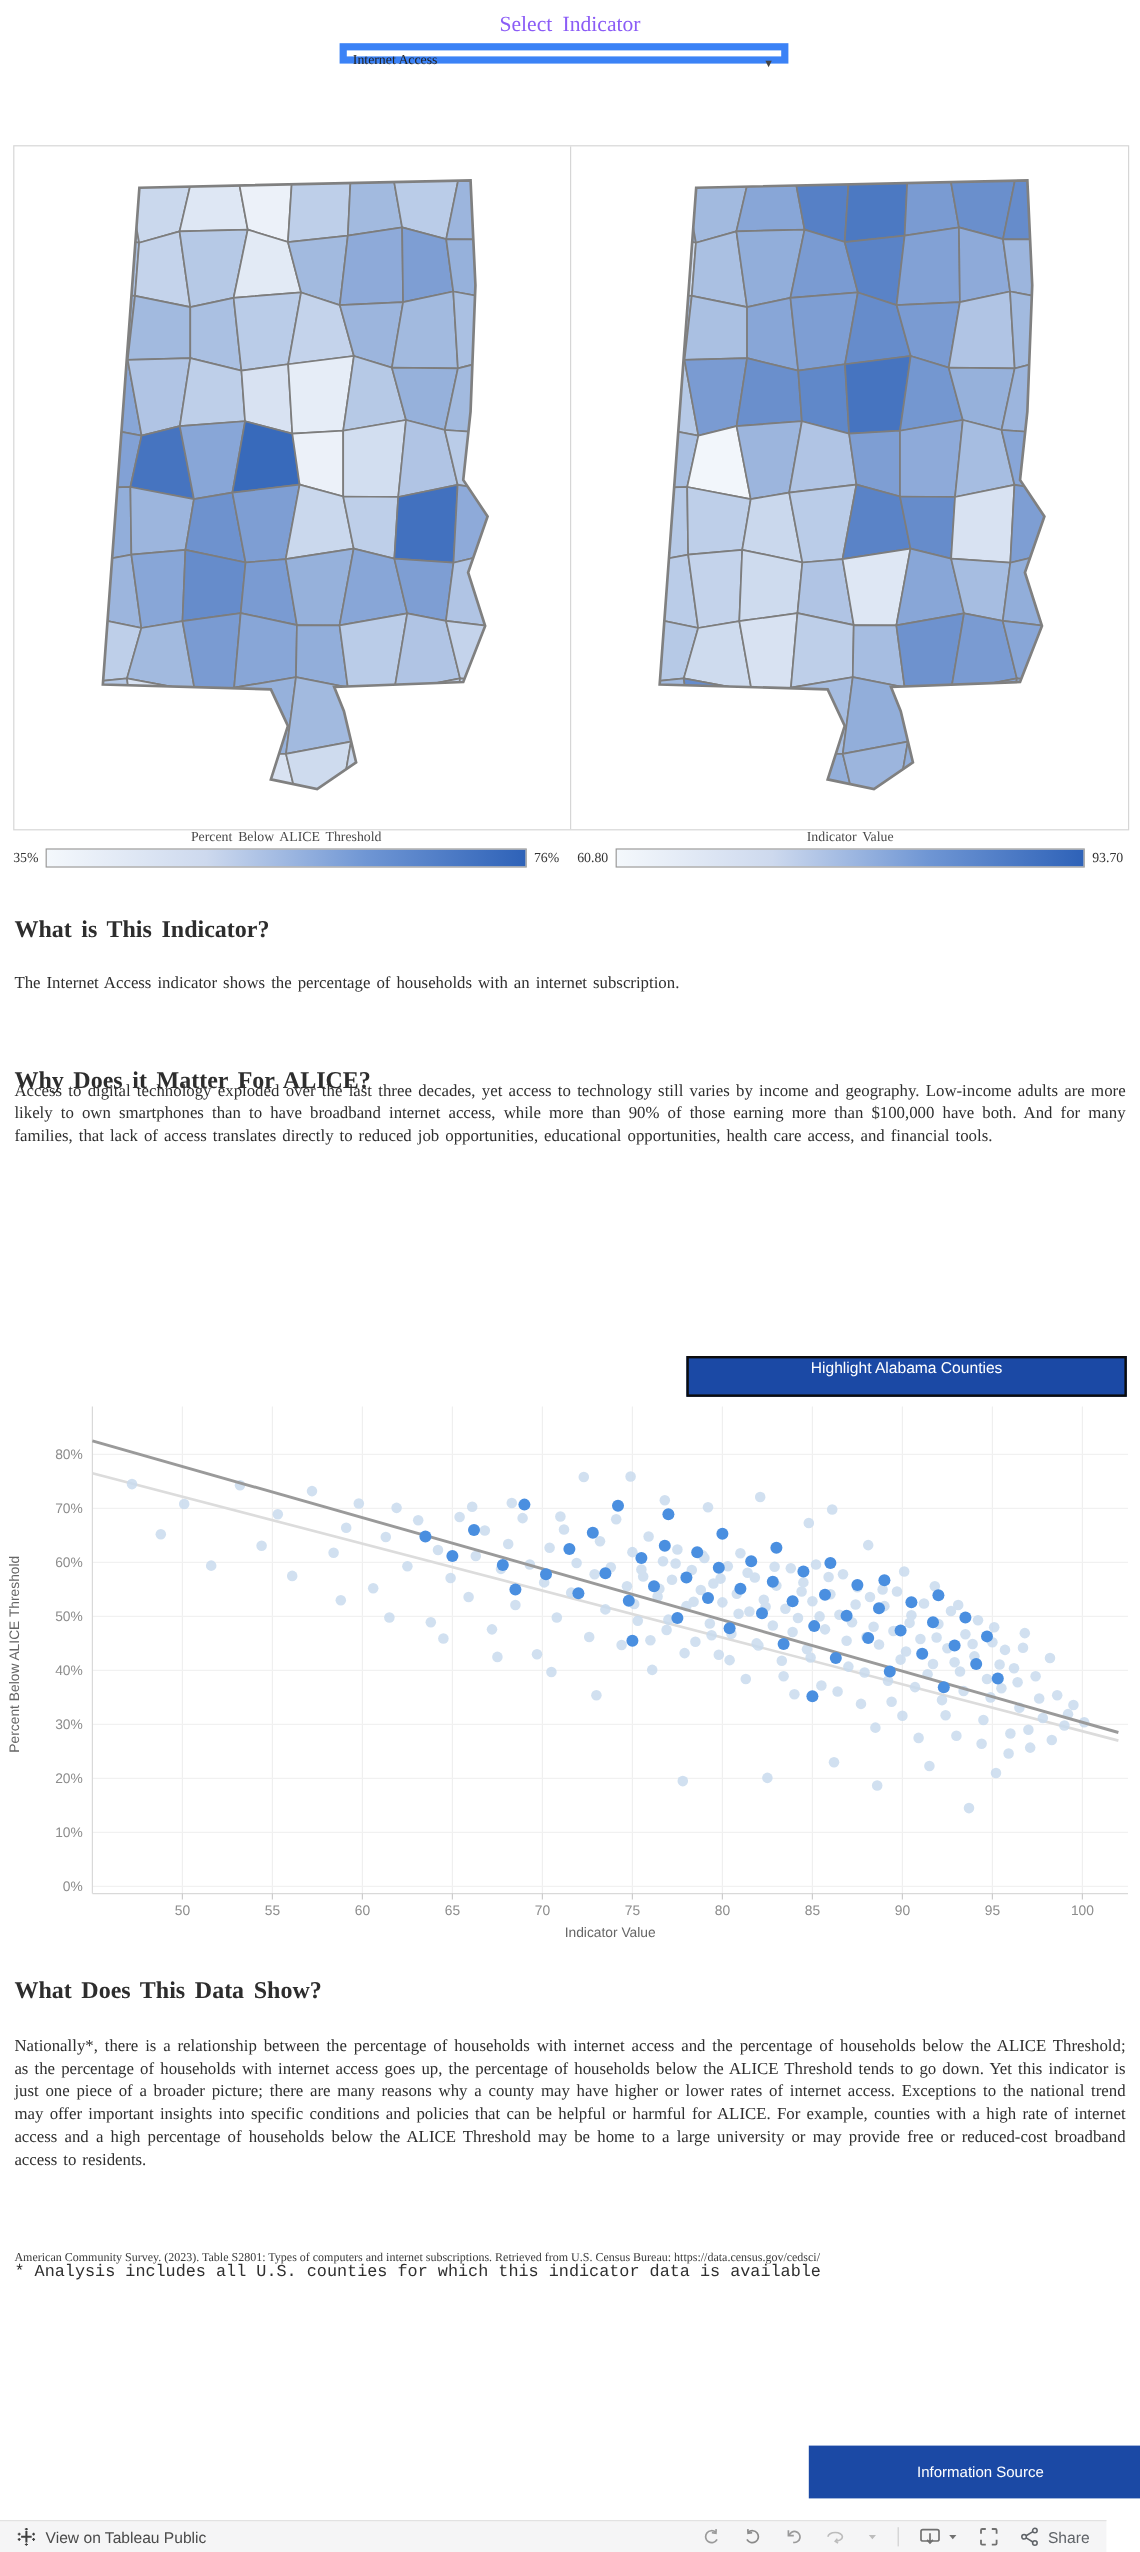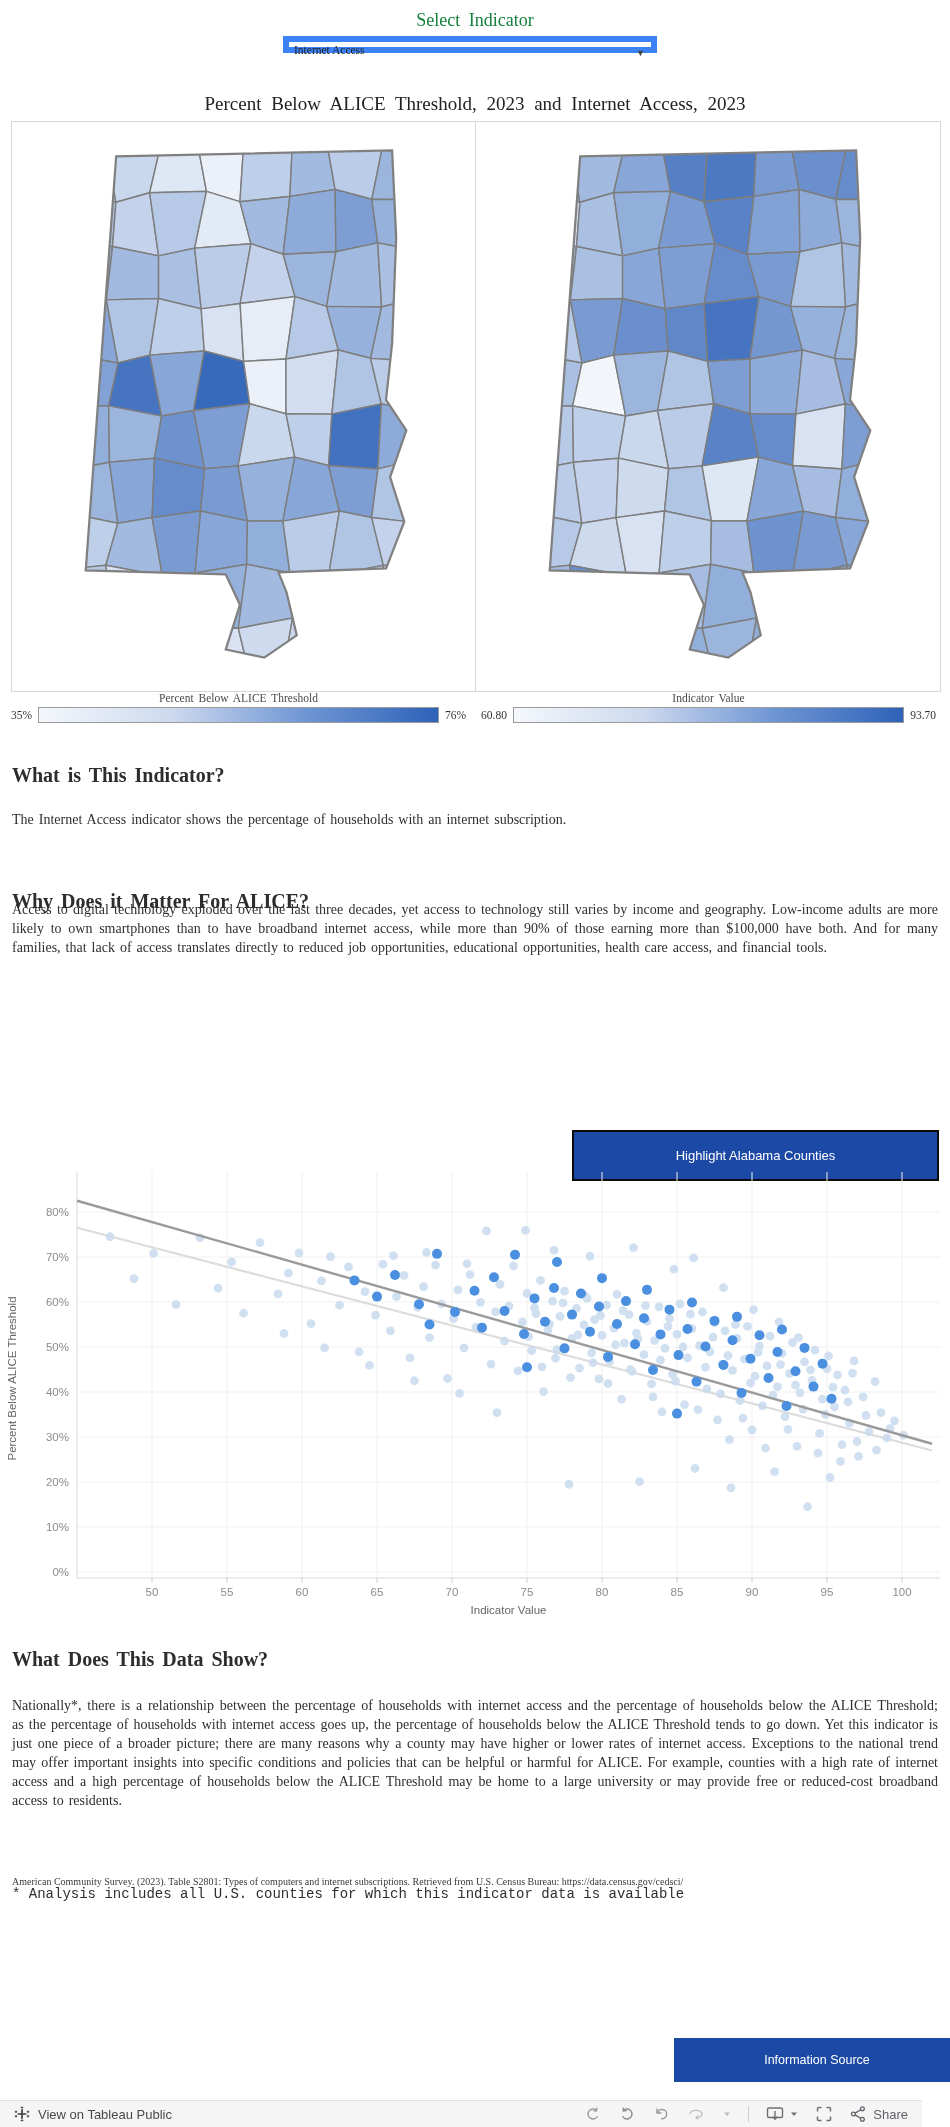--- a/index.html
+++ b/index.html
@@ -1,20 +1,20 @@
 <!DOCTYPE html>
 <html><head>
 <meta charset="utf-8">
 <style>
   html,body{margin:0;padding:0;background:#fff;}
   #page{position:relative;width:950px;height:2127px;background:#ffffff;overflow:hidden;
         font-family:"Liberation Serif", serif;}
   .abs{position:absolute;}
   
-  #select-label{top:10px;left:0;width:950px;text-align:center;font-size:18px;color:#15803d;word-spacing:4px;}
+  #select-label{top:10px;left:0;width:950px;text-align:center;font-size:18px;color:#8b5cf6;word-spacing:4px;}
   #indicator-select{top:36px;left:283px;width:374px;height:17px;border:6px solid #3b82f6;background:#fff;
       font-size:11.5px;color:#222;line-height:17px;padding-left:5px;box-sizing:border-box;cursor:pointer;}
   #indicator-caret{position:absolute;right:6px;top:3px;font-size:9px;color:#444;}
   
   #main-title{top:93px;left:0;width:950px;text-align:center;font-size:19px;color:#222;word-spacing:5px;}
   
   #maps-panel{top:121px;left:11px;width:928px;height:569px;border:1px solid #d6d6d6;background:#fff;}
   #maps-divider{position:absolute;left:463px;top:0;width:1px;height:569px;background:#d6d6d6;}
   .map-half{position:absolute;top:0;width:463px;height:569px;display:flex;justify-content:center;align-items:flex-start;}
   .map-half svg{margin-top:12px;}
@@ -30,22 +30,22 @@
   #legend-right{top:692px;left:481px;}
   
   .h2{left:12px;width:926px;font-weight:bold;font-size:20px;color:#2d2d2d;word-spacing:3px;}
   .para{left:12px;width:926px;font-size:14px;line-height:19px;color:#2f2f2f;text-align:justify;word-spacing:1.5px;}
   #h2-indicator{top:764px;} #p-indicator{top:810px;}
   #h2-matter{top:854px;margin-top:36px;}   #p-matter{top:900px;}
   #h2-show{top:1648px;}    #p-show{top:1696px;}
   #footnote{top:1886px;left:12px;width:926px;font-size:14px;color:#2f2f2f;font-family:Liberation Mono, monospace;}
   #citation{top:1876px;left:12px;width:926px;font-size:10px;color:#3a3a3a;}
   
-  #highlight-btn{top:1130px;left:572px;width:367px;height:51px;background:#1b49a5;border:2px solid #0c0c0c;
-      color:#fff;font-family:"Liberation Sans",sans-serif;font-size:13px;display:flex;align-items:center;
+  #highlight-btn{top:1130px;left:572px;width:367px;height:34px;background:#1b49a5;border:2px solid #0c0c0c;
+      color:#fff;font-family:"Liberation Sans",sans-serif;font-size:13px;display:flex;
       justify-content:center;box-sizing:border-box;cursor:pointer;}
   #info-btn{top:2038px;left:674px;width:286px;height:44px;background:#1b49a5;color:#fff;
       font-family:"Liberation Sans",sans-serif;font-size:12.5px;display:flex;align-items:center;
       justify-content:center;cursor:pointer;}
   
   #scatter{top:1164px;left:0;}
   
   #footer{top:2100px;left:0;width:922px;height:27px;background:#f5f5f6;border-top:1px solid #e2e2e2;
       display:flex;align-items:center;justify-content:space-between;box-sizing:border-box;
       padding:0 14px;font-family:"Liberation Sans",sans-serif;}
@@ -59,21 +59,20 @@
 <body>
 
 <div id="page">
 
   <div class="abs" id="select-label">Select Indicator</div>
   <div class="abs" id="indicator-select">
     <span>Internet Access</span>
     <span id="indicator-caret">▼</span>
   </div>
 
-  <div class="abs" id="main-title">Percent Below ALICE Threshold, 2023 and Internet Access, 2023</div>
 
   <div class="abs" id="maps-panel">
     <div class="map-half" style="left:0">
       <svg id="map-left" width="418" height="540" viewBox="0 0 206 266">
           <defs>
             <clipPath id="clipL">
               <path d="M40,11 L176,8 L178,51 L176,103 L173,131 L183,146 L175,169 L182,191 L173,214 L120,216 L124,226 L129,247 L113,258 L94,254 L101,232 L94,217 L25,215 Z"></path>
             </clipPath>
           </defs>
           <g clip-path="url(#clipL)">

